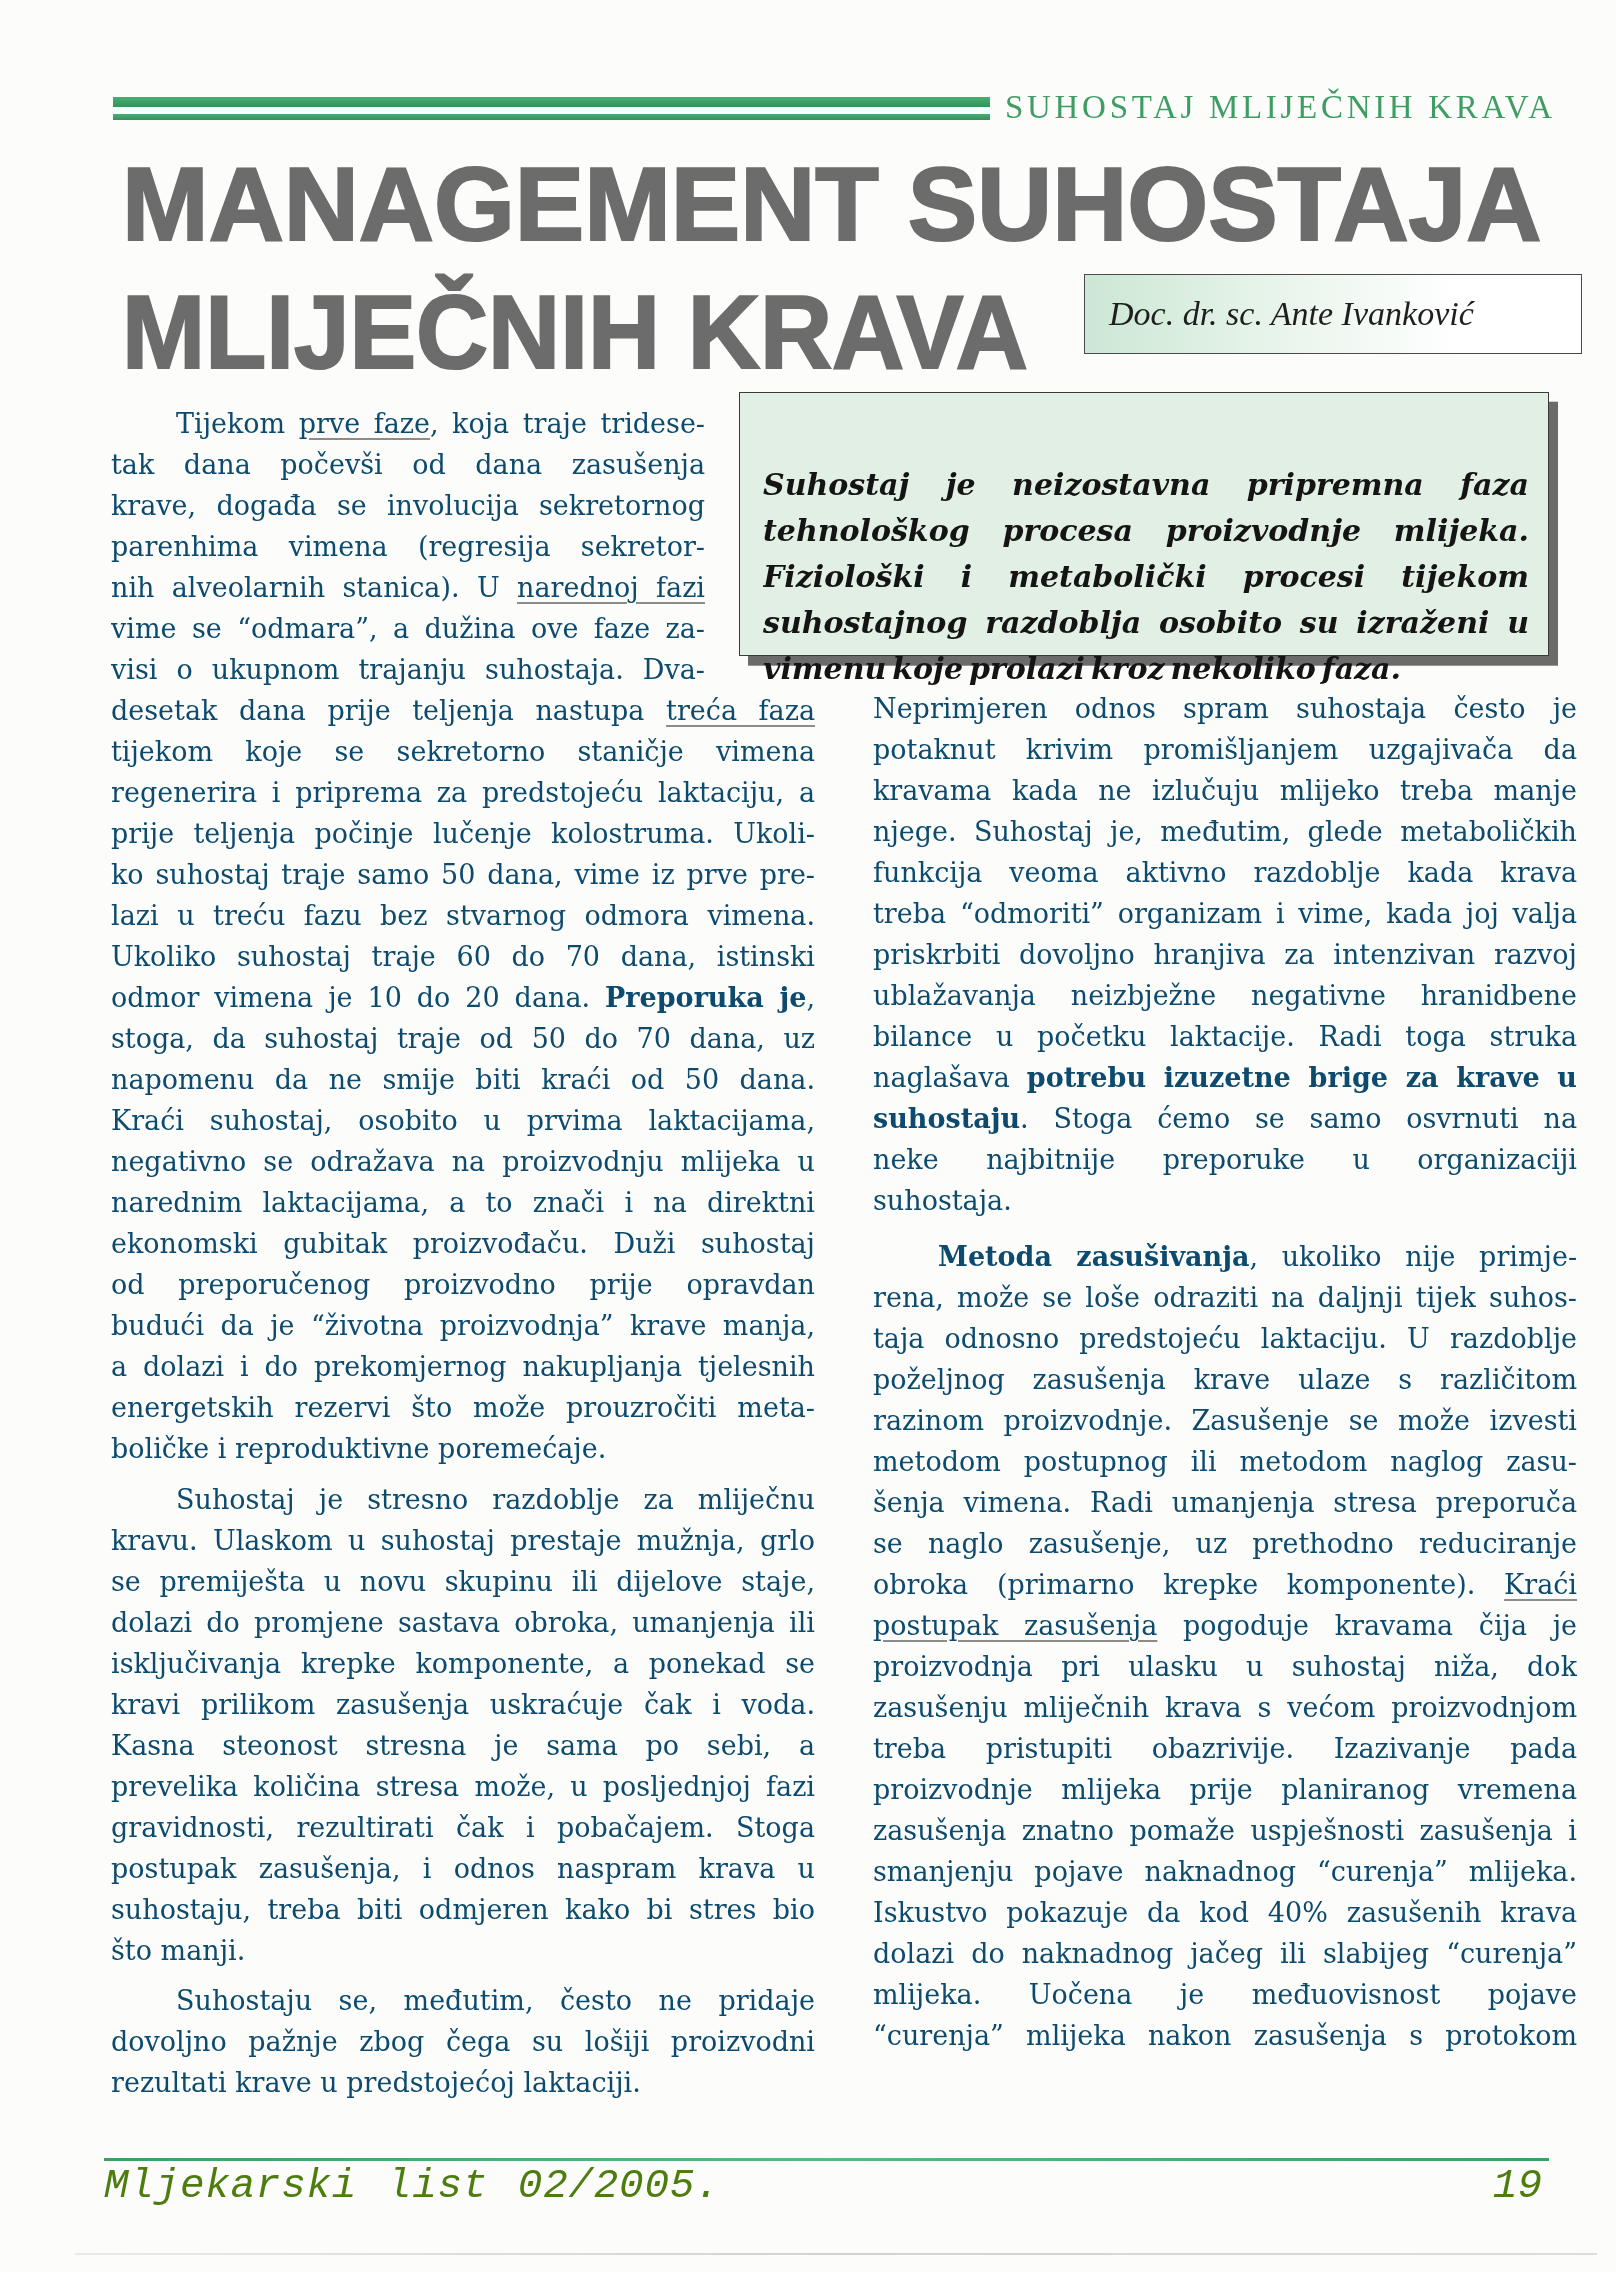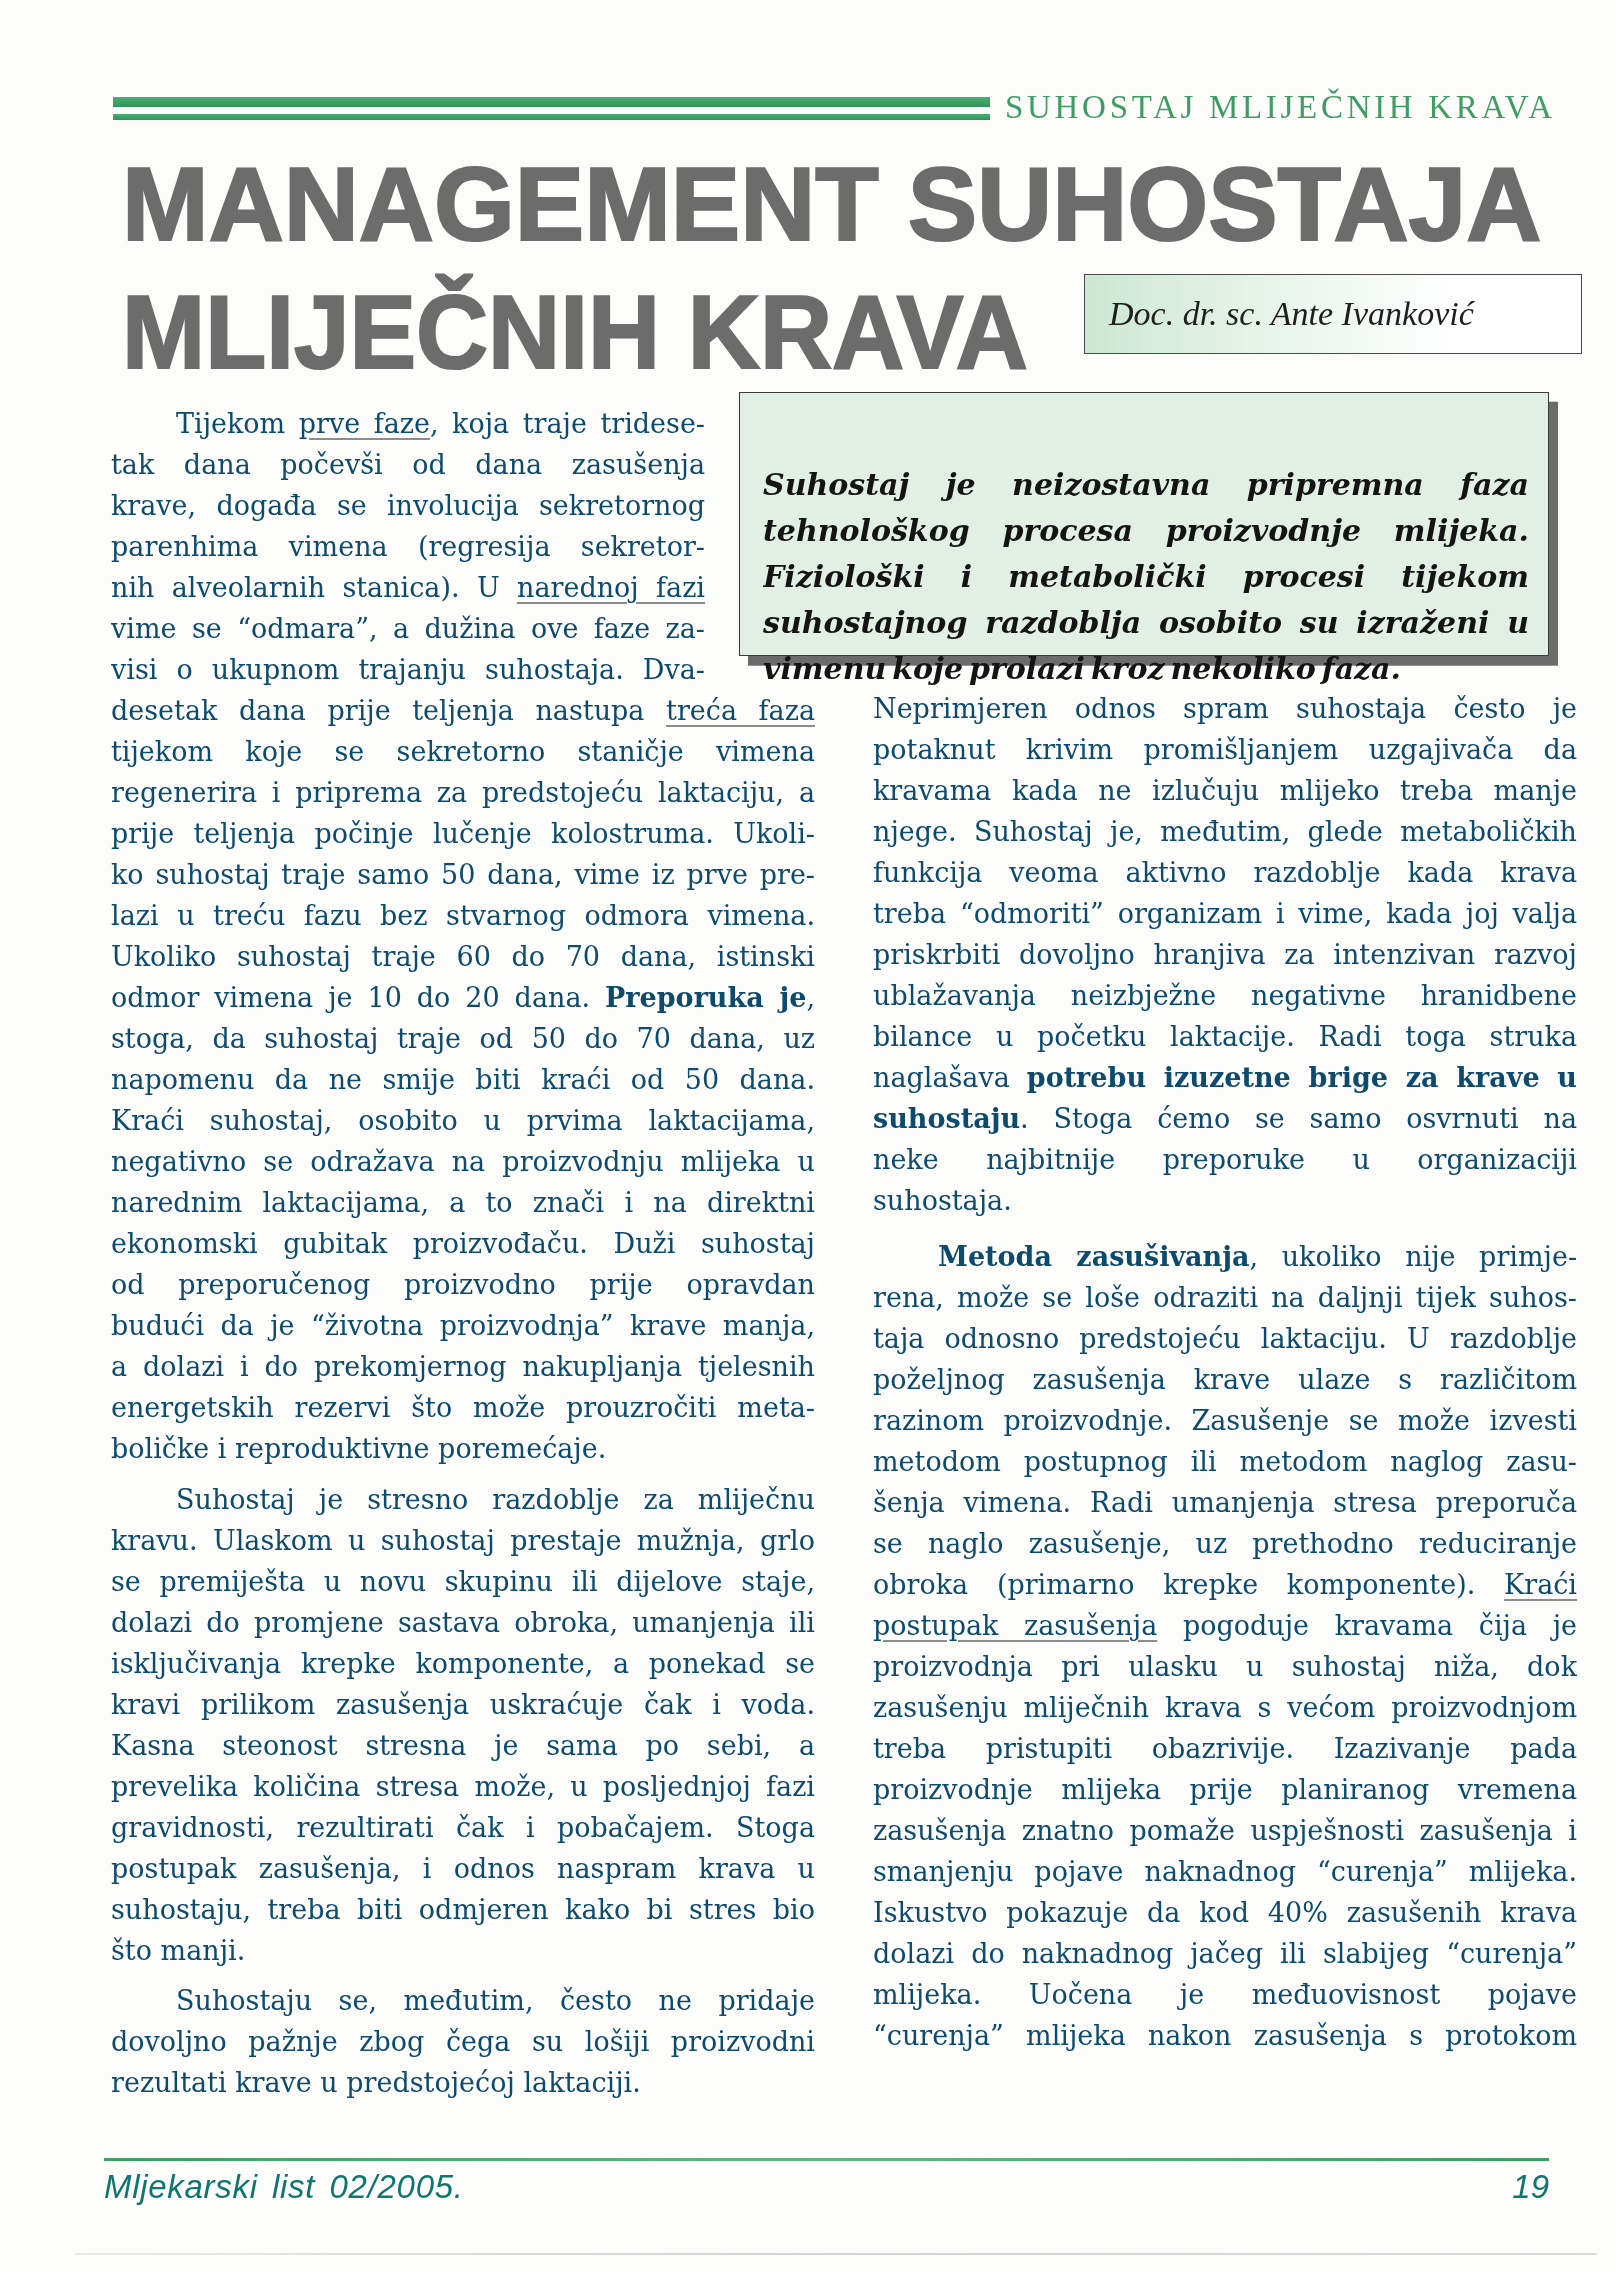--- a/index.html
+++ b/index.html
@@ -57,25 +57,25 @@
   .ln.end { text-align-last: left; }
   .ln.ind { text-indent: 65px; }
   .ln.narrow { width: 594px; }
   .u { text-decoration: underline; text-decoration-color: #8c8c8c;
     text-decoration-thickness: 2.2px; text-underline-offset: 4.5px; }
   .b { font-weight: 700; }
 
   
   .footer-rule { left: 104px; top: 2158px; width: 1445px; height: 3px;
     background: linear-gradient(90deg, #3d9e66, #5cb883 50%, #3d9e66); }
-  .footer-text { top: 2170px; font-family: Liberation Sans, sans-serif;
-    font-style: italic; font-size: 33px; line-height: 33px; color: #0f766e;
+  .footer-text { top: 2170px; font-family: Liberation Mono, monospace;
+    font-style: italic; font-size: 41px; line-height: 33px; color: #4d7c0f;
     white-space: nowrap; }
   .footer-pub { left: 104px; letter-spacing: 0.7px; word-spacing: 4.5px; }
-  .footer-page { right: 67px; text-align: center; }
+  .footer-page { right: 74px; text-align: center; }
   .scan-edge { left: 75px; top: 2253px; width: 1522px; height: 2.2px;
     background: linear-gradient(90deg, rgba(200,200,200,0.35), #d2d2d2, rgba(200,200,200,0.6)); }
 </style>
 </head>
 <body>
 
 <div class="abs bar-thick"></div>
 <div class="abs bar-thin"></div>
 <div class="abs section-label">SUHOSTAJ MLIJEČNIH KRAVA</div>
 

